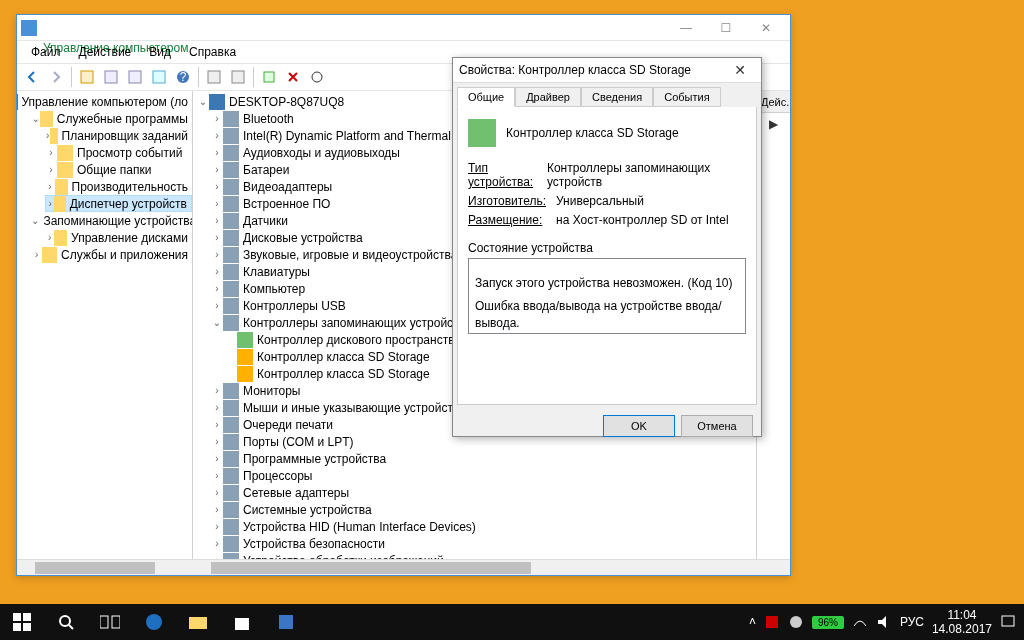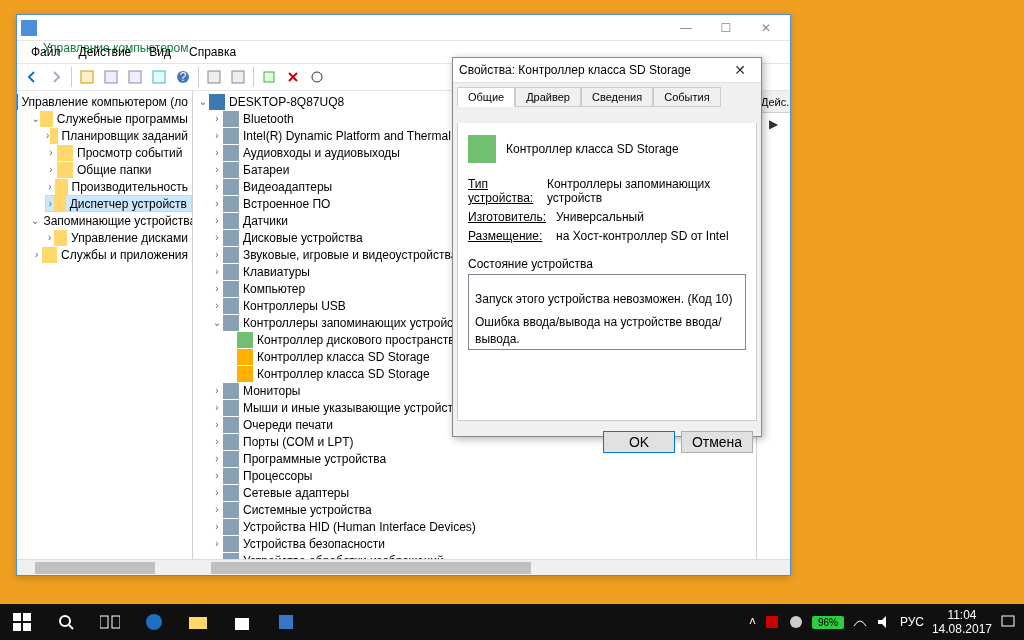--- a/index.html
+++ b/index.html
@@ -38,33 +38,33 @@
 .dev-tree { padding: 2px 4px; }
 .dev-tree .row { height: 17px; }
 
 .scrollbar-h { position:absolute; bottom:0; left:0; right:0; height:16px; background:#f0f0f0; border-top:1px solid #ddd; }
 .scrollbar-h .thumb { position:absolute; left:18px; top:2px; width:120px; height:12px; background:#c0c0c0; }
 
 .dialog { position: absolute; left: 452px; top: 57px; width: 310px; height: 380px; background: #f0f0f0; border: 1px solid #888; box-shadow: 2px 2px 8px rgba(0,0,0,.3); }
 .dialog .dtitle { height: 24px; background: #fff; display: flex; align-items: center; padding: 12px 6px; border-bottom: 1px solid #ddd; }
 .dialog .dtitle .t { flex: 1; }
 .dialog .dtitle .x { width: 30px; text-align: center; color: #333; font-size: 14px; }
-.dialog .tabs { display: flex; background: #f0f0f0; padding: 4px 4px 16px 4px; }
+.dialog .tabs { display: flex; background: #f0f0f0; padding: 4px 4px 0 4px; }
 .dialog .tabs span { padding: 3px 10px; border: 1px solid #ccc; background: #f0f0f0; font-size: 11px; }
 .dialog .tabs span.active { background: #fff; border-bottom: 1px solid #fff; }
 .dialog .tabbody { background: #fff; margin: 0 4px 4px 4px; border: 1px solid #ccc; border-top: none; padding: 12px 10px; height: 298px; }
 .dialog .devhdr { display: flex; align-items: center; margin-bottom: 14px; }
 .dialog .devhdr .ic { width: 28px; height: 28px; background: #5b9bd5; margin-right: 10px; }
 .dialog .proprow { display: flex; margin-bottom: 5px; font-size: 11px; }
 .dialog .proprow .k { width: 88px; text-decoration: underline; }
 .dialog .grp { margin-top: 14px; font-size: 11px; }
 .dialog .grplabel { margin-bottom: 3px; }
 .dialog .status-box { border: 1px solid #828790; background: #fff; height: 76px; padding: 16px 6px; font-size: 11px; line-height: 1.4; overflow: auto; }
 .dialog .btns { display: flex; justify-content: flex-end; gap: 6px; padding: 6px 8px; }
-.dialog .btns button { width: 72px; height: 22px; border: 1px solid #adadad; background: #e1e1e1; font-size: 14px; }
+.dialog .btns button { width: 72px; height: 22px; border: 1px solid #adadad; background: #e1e1e1; font-size: 11px; }
 .dialog .btns button.primary { border: 1px solid #0078d7; }
 
 .taskbar { position: absolute; bottom: 0; left: 0; right: 0; height: 36px; background: #101010; display: flex; align-items: center; }
 .taskbar .start { width: 44px; height: 36px; display: flex; align-items: center; justify-content: center; }
 .taskbar .tbtn { width: 44px; height: 36px; display: flex; align-items: center; justify-content: center; color: #fff; }
 .taskbar .spacer { flex: 1; }
 .taskbar .tray { display: flex; align-items: center; gap: 8px; padding: 0 8px; color: #fff; font-size: 11px; }
 .taskbar .battery { background: #2ecc40; color: #000; padding: 1px 6px; border-radius: 2px; font-size: 10px; }
 .taskbar .clock { text-align: center; line-height: 1.2; }
 .tray .ti { width:16px; height:16px; display:inline-block; }

